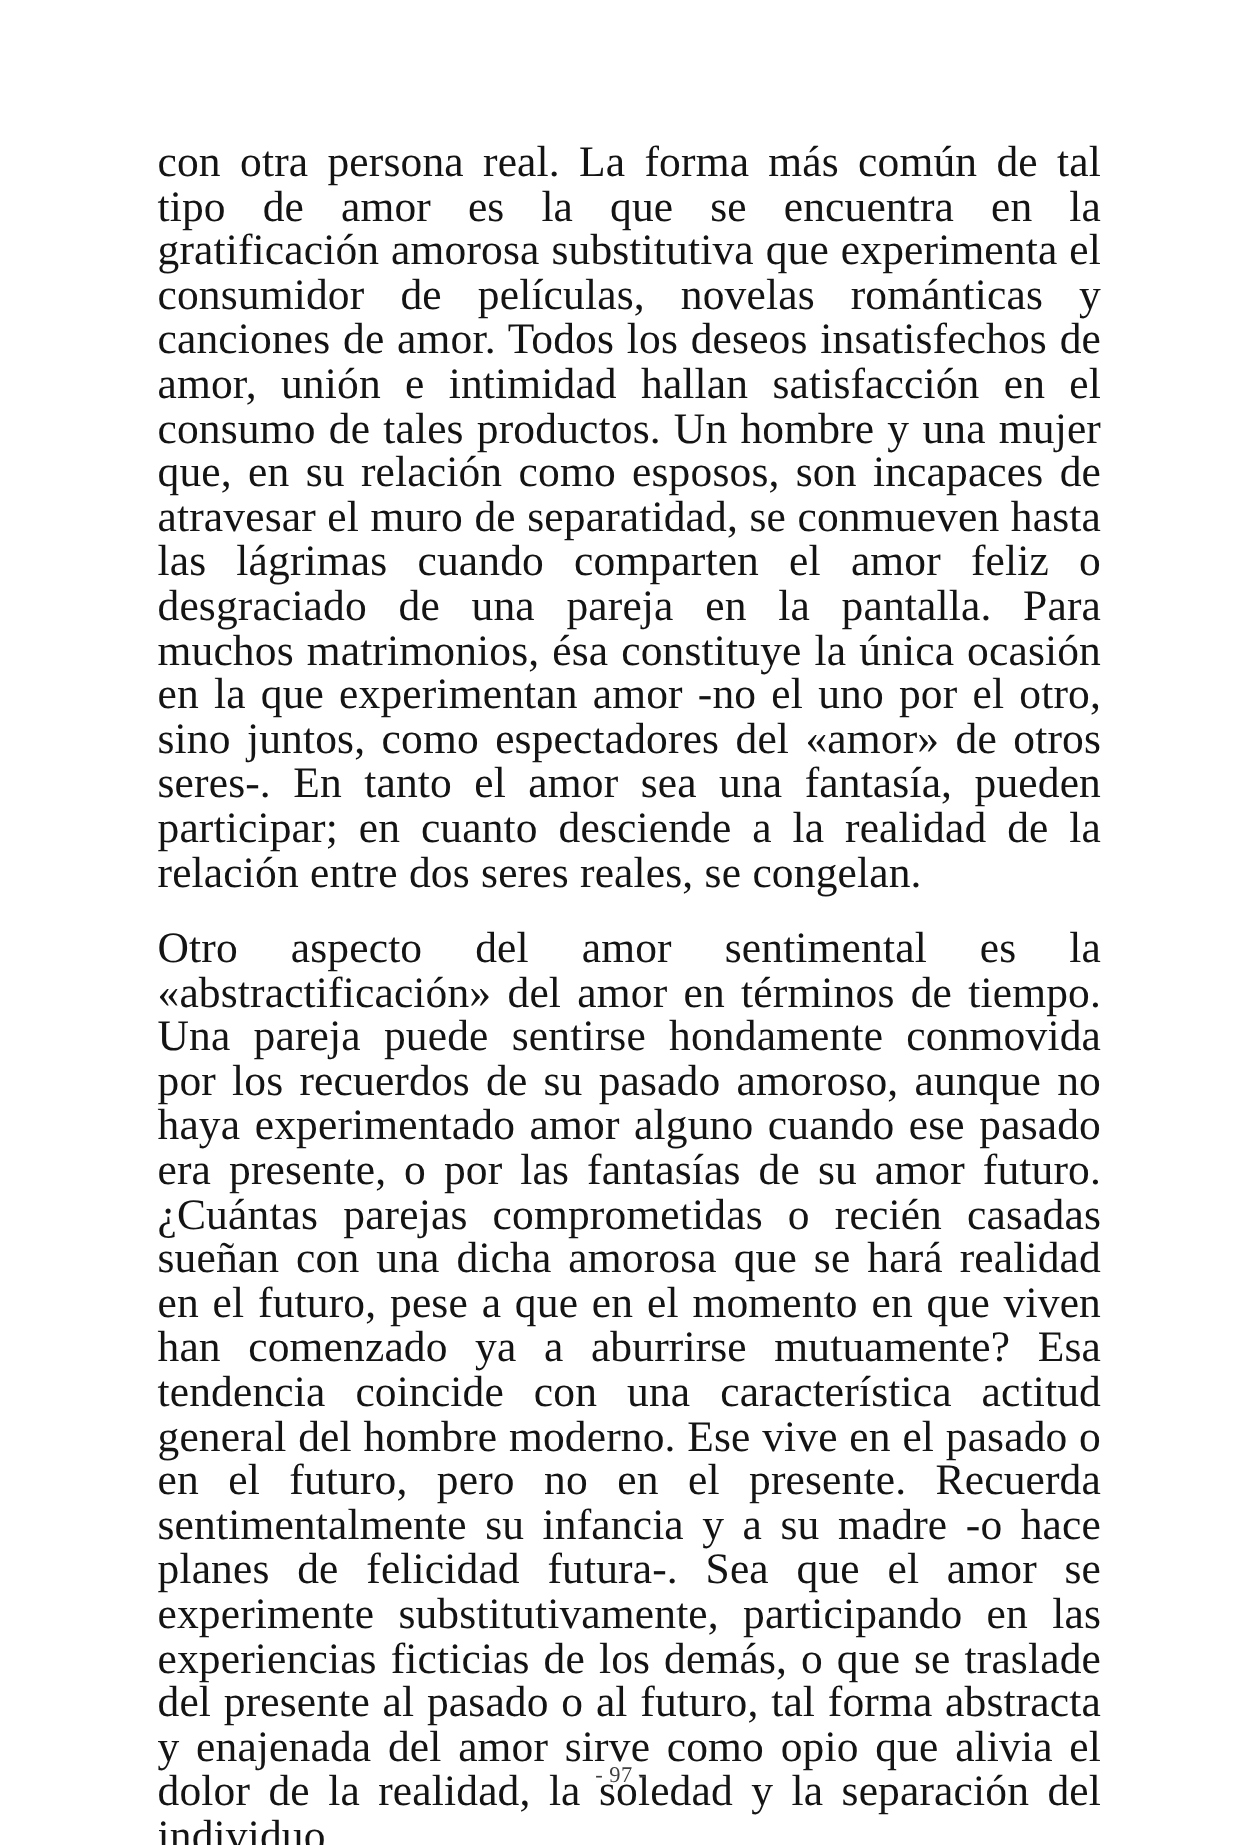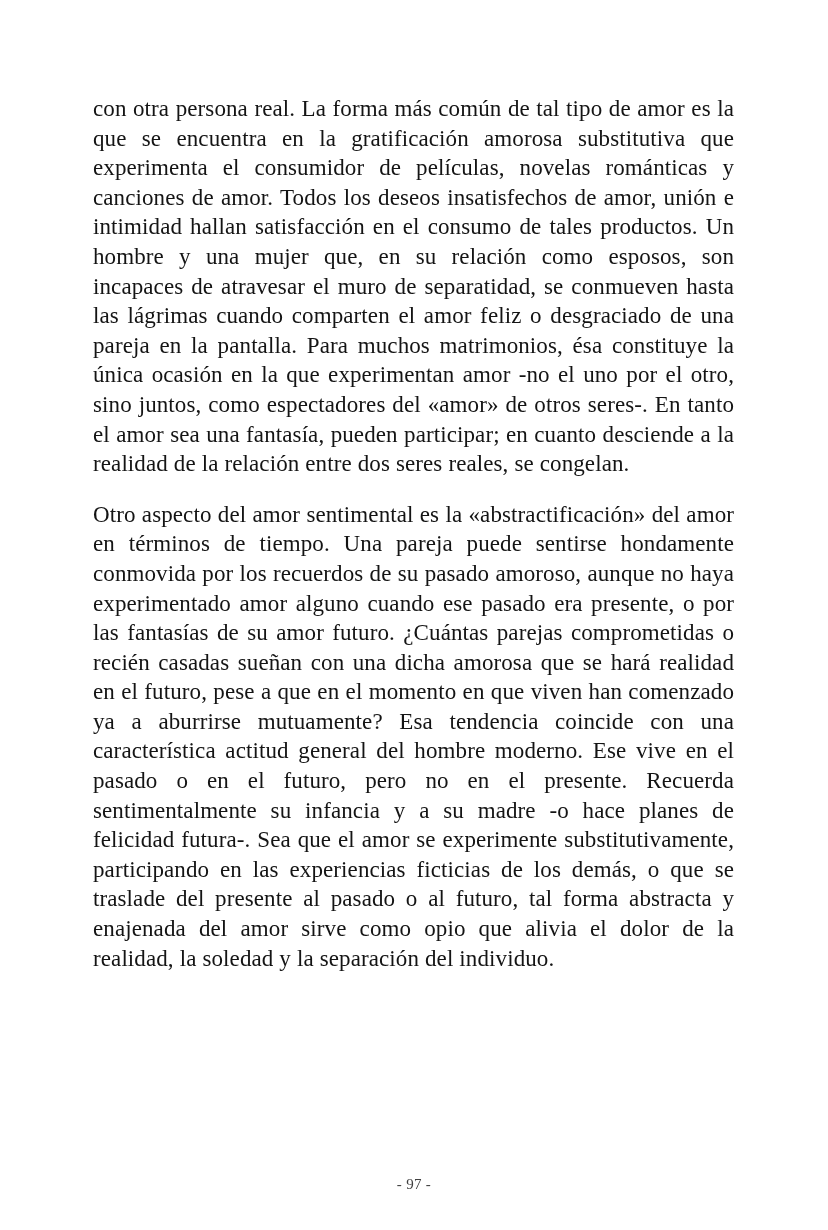--- a/index.html
+++ b/index.html
@@ -25,22 +25,22 @@
   }
 
   .text-block {
     position: absolute;
     left: 93px;
     top: 94px;
     width: 641px;
   }
 
   .paragraph {
-    margin: 0 0 21px 0;
-    font-size: 23px;
+    margin: 0 0 21px 12px;
+    font-size: 29px;
     line-height: 29.6px;
     text-align: justify;
     text-justify: inter-word;
     hyphens: none;
     word-spacing: 0.005em;
     letter-spacing: 0.1px;
   }
 
   .paragraph:last-child {
     margin-bottom: 0;

